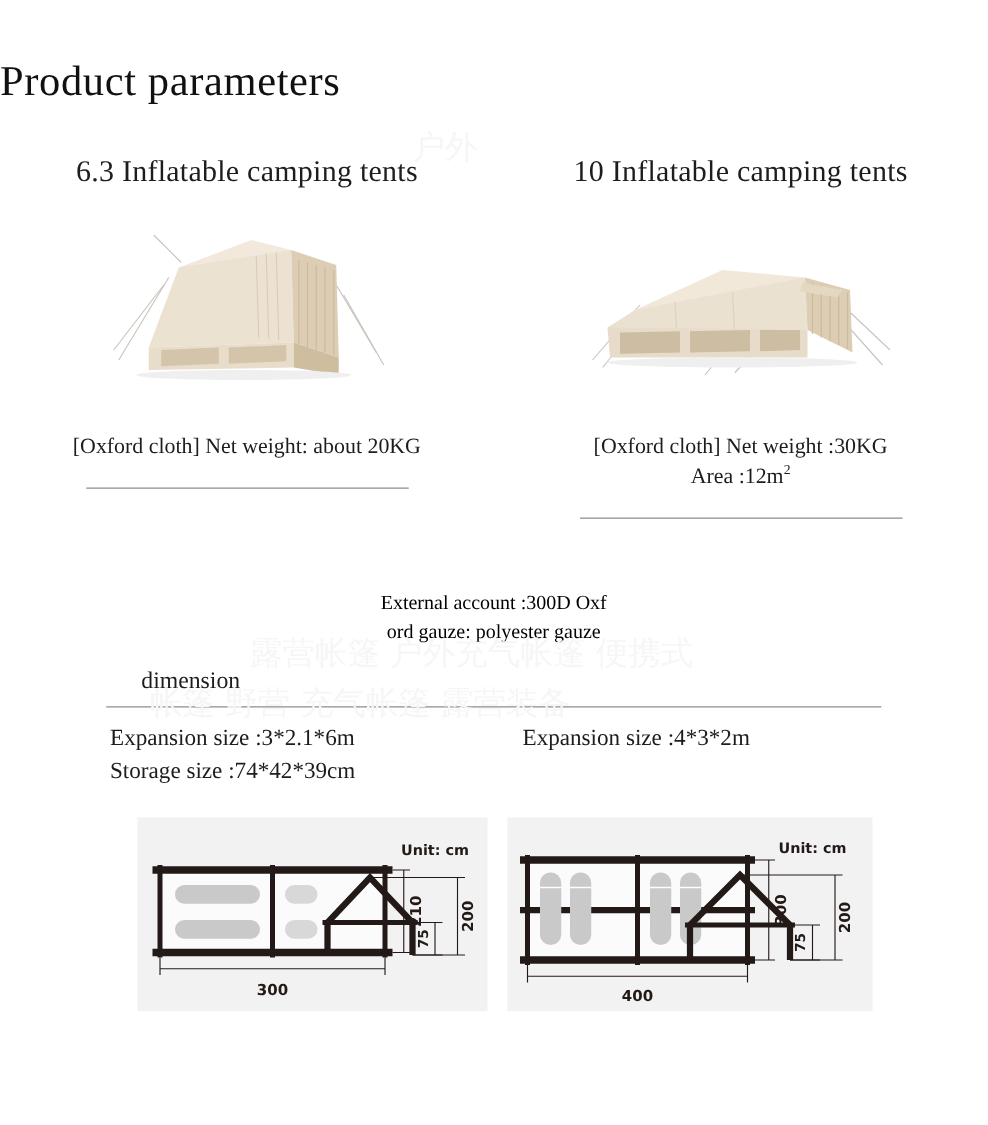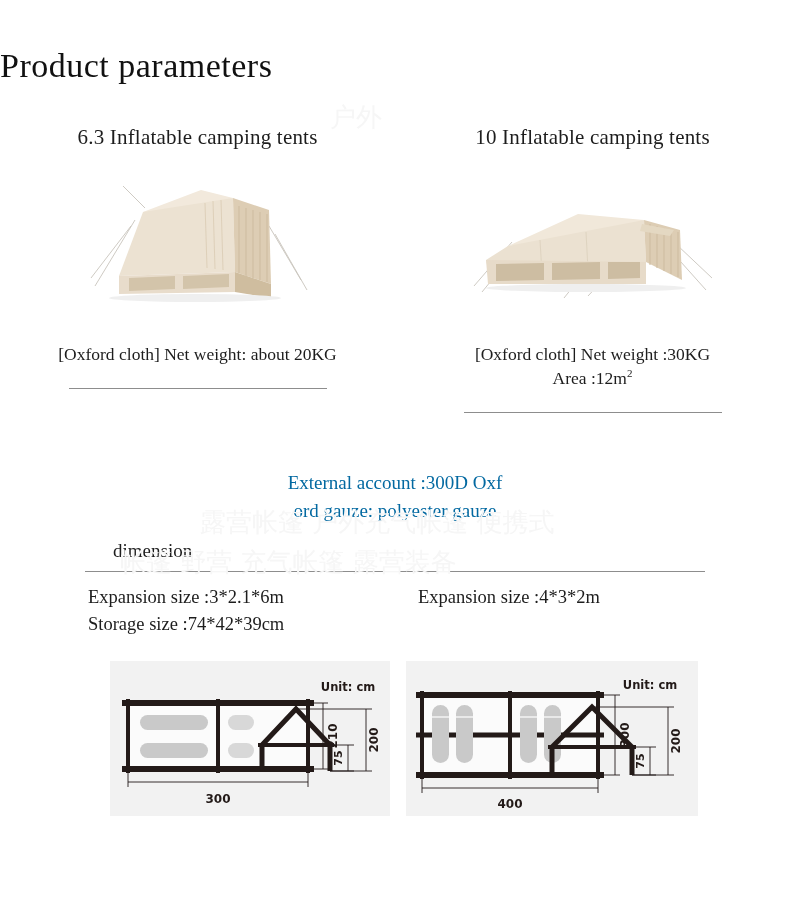--- a/index.html
+++ b/index.html
@@ -39,21 +39,21 @@
     margin-top: 40px;
   }
   .product-col {
     width: 50%;
     display: flex;
     flex-direction: column;
     align-items: center;
   }
 
   .product-heading {
-    font-size: 21px;
+    font-size: 24px;
     color: #1d1d1d;
     letter-spacing: 0.2px;
     white-space: nowrap;
   }
 
   .photo-wrap {
     height: 170px;
     width: 100%;
     display: flex;
     align-items: center;
@@ -81,22 +81,22 @@
     margin-top: 22px;
   }
 
   
   .material-block {
     text-align: center;
     margin-top: 56px;
     line-height: 1.45;
   }
   .material-line {
-    font-size: 19px;
-    color: #0369a1;
+    font-size: 16px;
+    color: #000000;
   }
 
   .dimension-label {
     font-size: 19px;
     color: #1d1d1d;
     margin-left: 113px;
     margin-top: 16px;
   }
 
   .full-rule {

